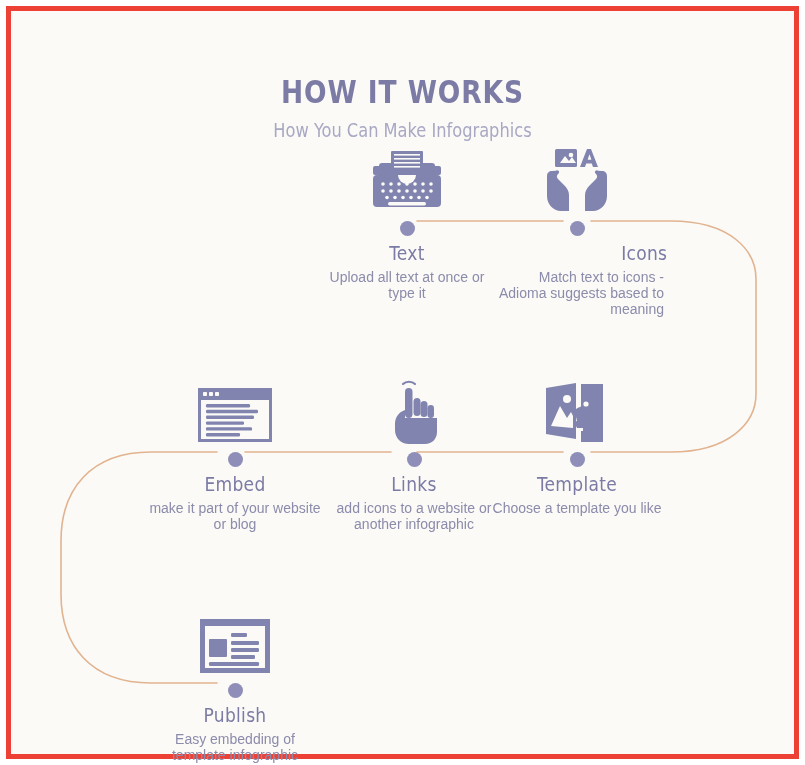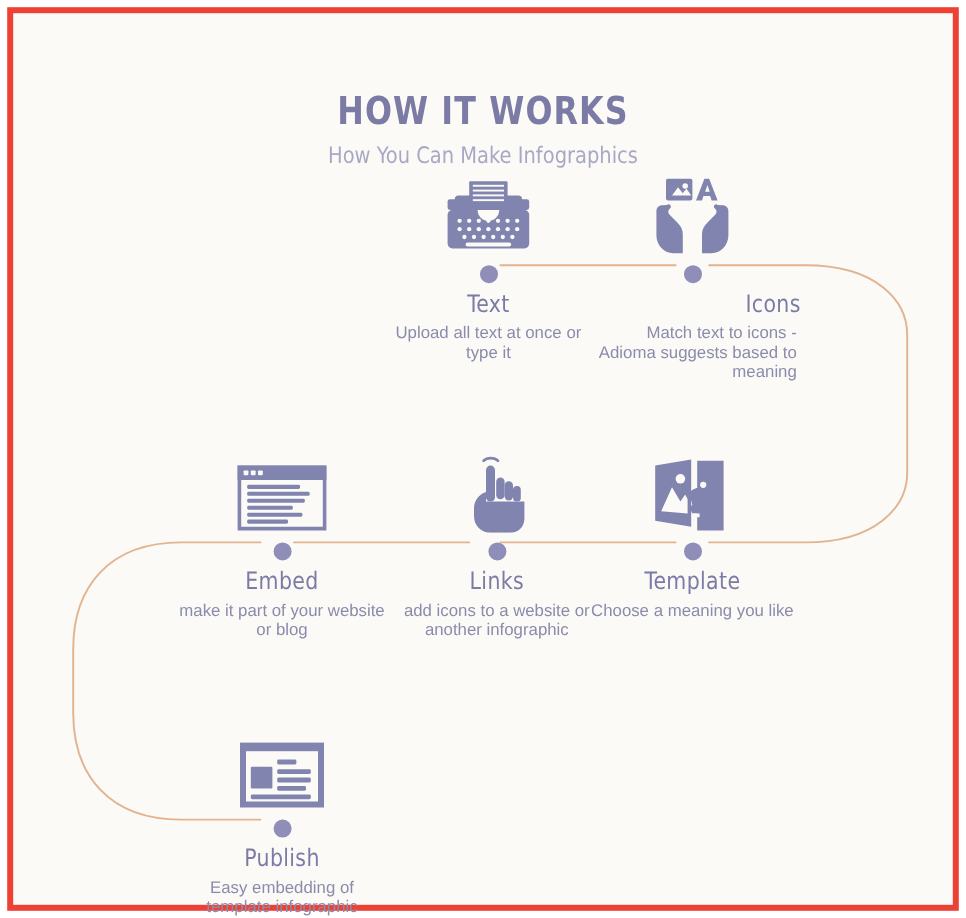--- a/index.html
+++ b/index.html
@@ -187,21 +187,21 @@
             <path d="M8 44 L17 24 L24 36 L28 30 L30 34 L30 46 Z" fill="#fbfaf7"></path>
             <circle cx="24" cy="17" r="4" fill="#fbfaf7"></circle>
             <path d="M38 2 h22 v58 h-22 v-14 h-4 l-3 -6 l3 -1 l-2 -8 c-0.5 -2 0.5 -4 2.5 -5 l3.5 -1.5 z"></path>
             <circle cx="43" cy="22" r="2.6" fill="#fbfaf7"></circle>
             <path d="M34 46 h6 v3 h-7 z" fill="#fbfaf7"></path>
           </g>
         </svg>
       </div>
       <div class="node-dot"></div>
       <div class="node-label">Template</div>
-      <div class="node-desc">Choose a meaning you like</div>
+      <div class="node-desc">Choose a template you like</div>
     </div>
 
     <div class="node" style="left:308px;top:361px;">
       <div class="node-icon">
         <svg width="50" height="64" viewBox="0 0 50 64">
           <g fill="#8184ae">
             <path d="M14 4 c3 -3 9 -3 12 0" fill="none" stroke="#8184ae" stroke-width="2.2" stroke-linecap="round"></path>
             <rect x="16" y="8" width="7.5" height="30" rx="3.7"></rect>
             <rect x="24.5" y="18" width="7" height="18" rx="3.5"></rect>
             <rect x="31.5" y="21" width="7" height="16" rx="3.5"></rect>

